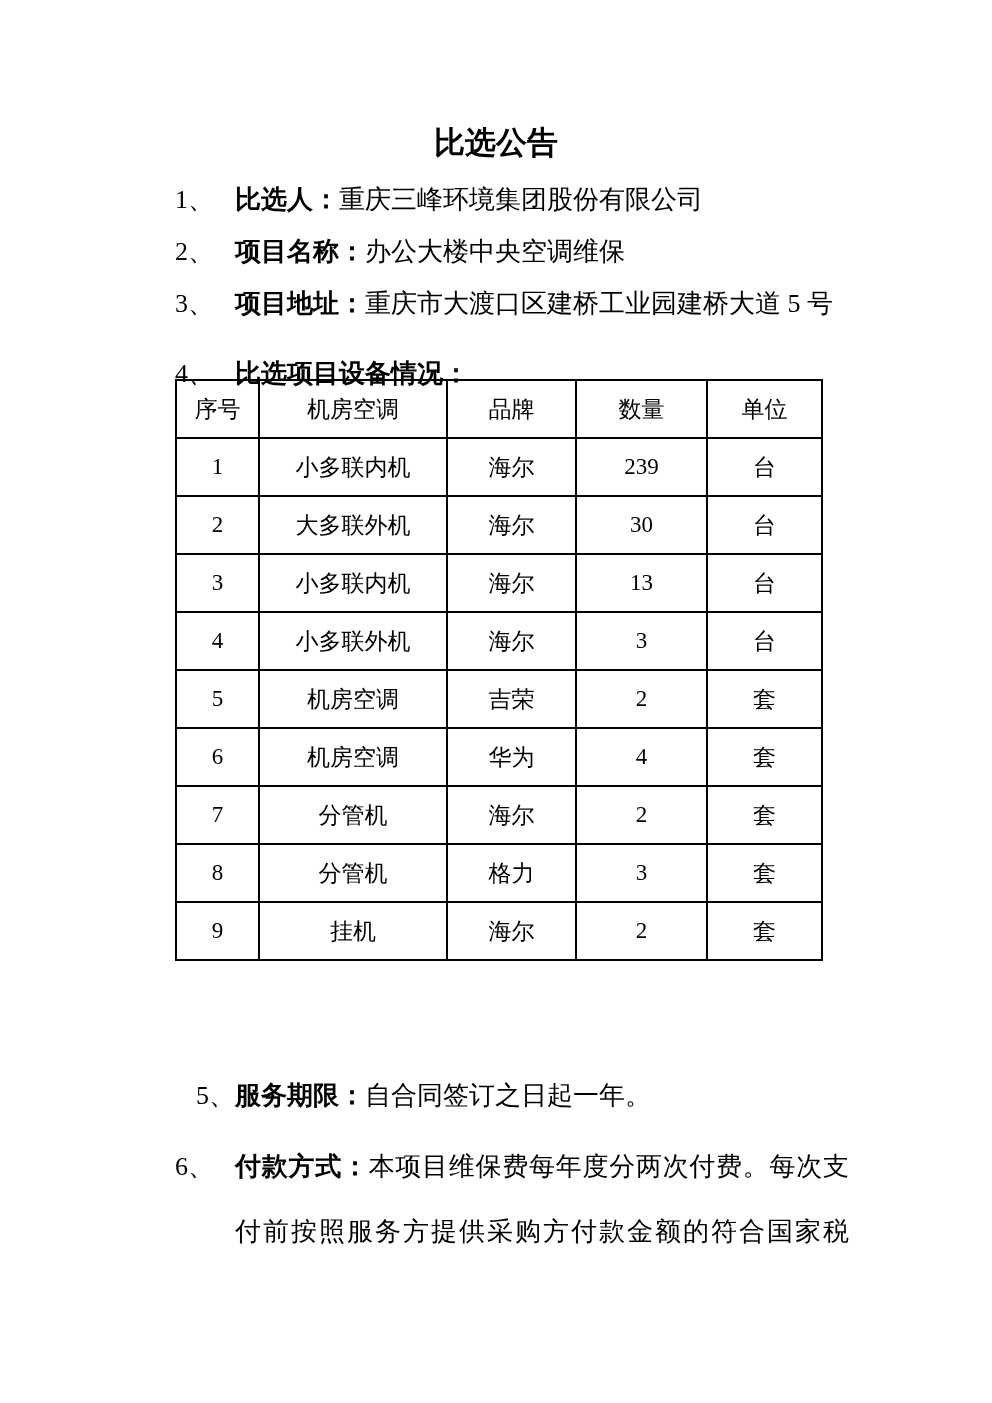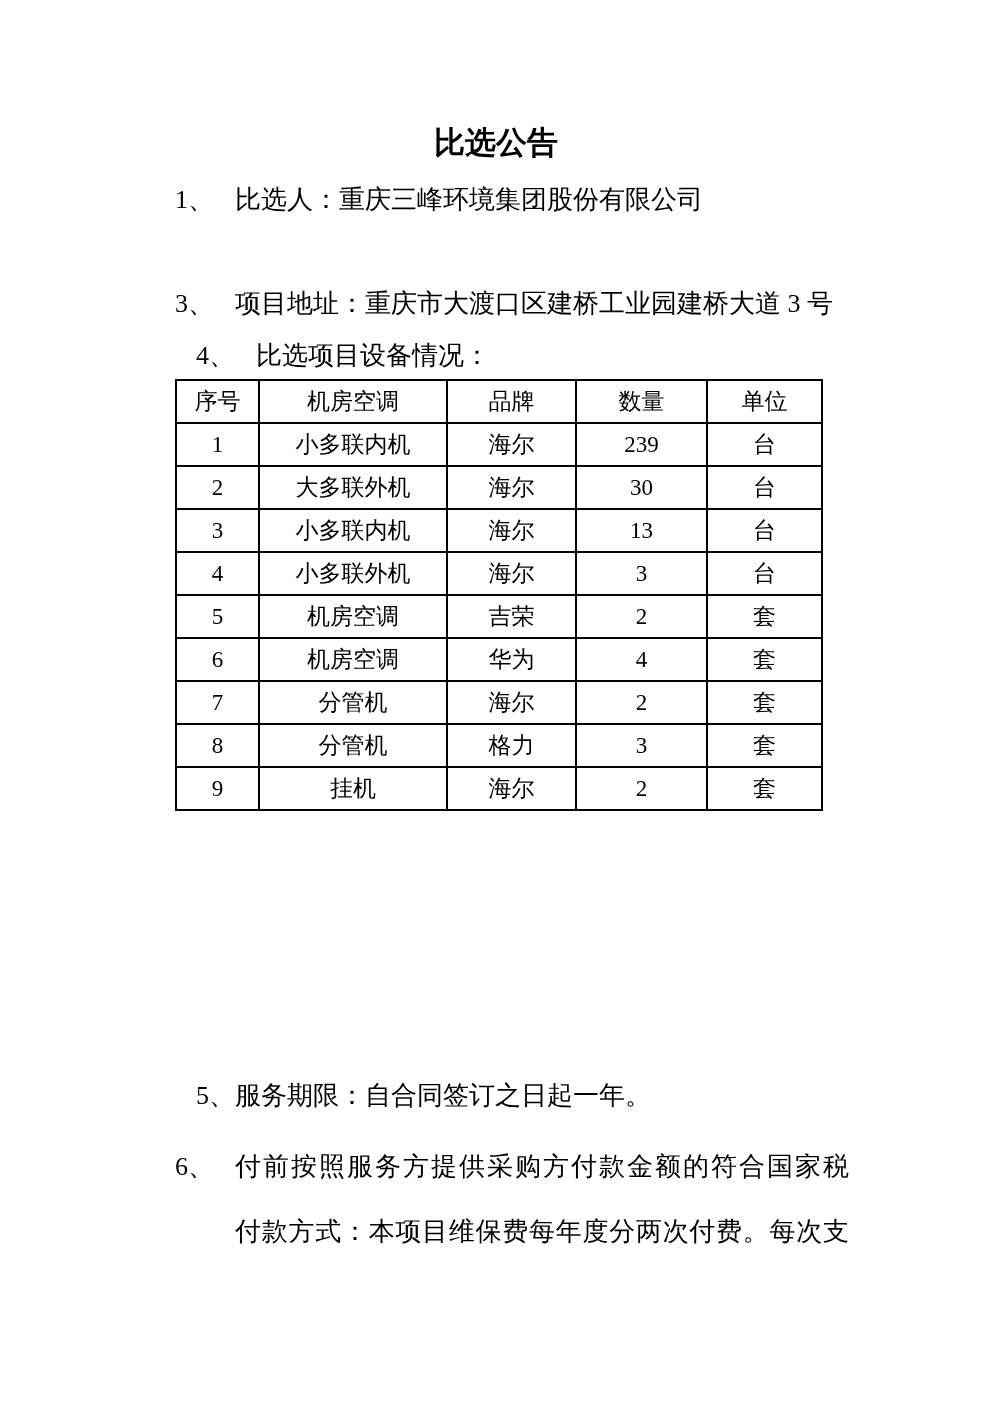--- a/index.html
+++ b/index.html
@@ -33,41 +33,41 @@
     left: 175px;
     font-size: 26px;
     line-height: 30px;
     white-space: nowrap;
   }
   .item .num {
     display: inline-block;
     width: 60px;
   }
   .label {
-    font-weight: normal;
+    font-weight: bold;
   }
   #item1 { top: 185px; }
   #item2 { top: 237px; }
   #item3 { top: 289px; }
-  #item4 { top: 341px; margin-left: 21px; }
+  #item4 { top: 359px; }
   #item5 { top: 1081px; text-align: right; }
   .equip-table {
     position: absolute;
     left: 175px;
     top: 379px;
     width: 646px;
     border-collapse: collapse;
     table-layout: fixed;
   }
   .equip-table col.c0 { width: 83px; }
   .equip-table col.c1 { width: 188px; }
   .equip-table col.c2 { width: 129px; }
   .equip-table col.c3 { width: 131px; }
   .equip-table col.c4 { width: 115px; }
-  .equip-table tr { height: 43px; }
+  .equip-table tr { height: 58px; }
   .equip-table th, .equip-table td {
     border: 2px solid #000000;
     padding: 0;
     text-align: center;
     vertical-align: middle;
     font-size: 23px;
     font-weight: normal;
   }
   .item-para {
     position: absolute;
@@ -95,23 +95,26 @@
 <body>
 
 <div class="page">
 
   <h1 class="doc-title">比选公告</h1>
 
   <div class="item" id="item1">
     <span class="num">1、</span><span class="label">比选人：</span><span>重庆三峰环境集团股份有限公司</span>
   </div>
 
+  <div class="item" id="item2">
+    <span class="num">2、</span><span class="label">项目名称：</span><span>办公大楼中央空调维保</span>
+  </div>
 
   <div class="item" id="item3">
-    <span class="num">3、</span><span class="label">项目地址：</span><span>重庆市大渡口区建桥工业园建桥大道 3 号</span>
+    <span class="num">3、</span><span class="label">项目地址：</span><span>重庆市大渡口区建桥工业园建桥大道 5 号</span>
   </div>
 
   <div class="item" id="item4">
     <span class="num">4、</span><span class="label">比选项目设备情况：</span><span></span>
   </div>
 
   <table class="equip-table">
     <colgroup>
       <col class="c0">
         <col class="c1">
@@ -192,17 +195,17 @@
       </tr>
     </tbody>
   </table>
 
   <div class="item" id="item5">
     <span class="num">5、</span><span class="label">服务期限：</span><span>自合同签订之日起一年。</span>
   </div>
 
   <div class="item-para" id="item6">
     <span class="num">6、</span>
+    <div class="pline jl"><span class="label">付款方式：</span><span>本项目维保费每年度分两次付费。每次支</span></div>
     <div class="pline jl">付前按照服务方提供采购方付款金额的符合国家税</div>
-    <div class="pline jl"><span class="label">付款方式：</span><span>本项目维保费每年度分两次付费。每次支</span></div>
   </div>
 
 </div>
 
 </body></html>

